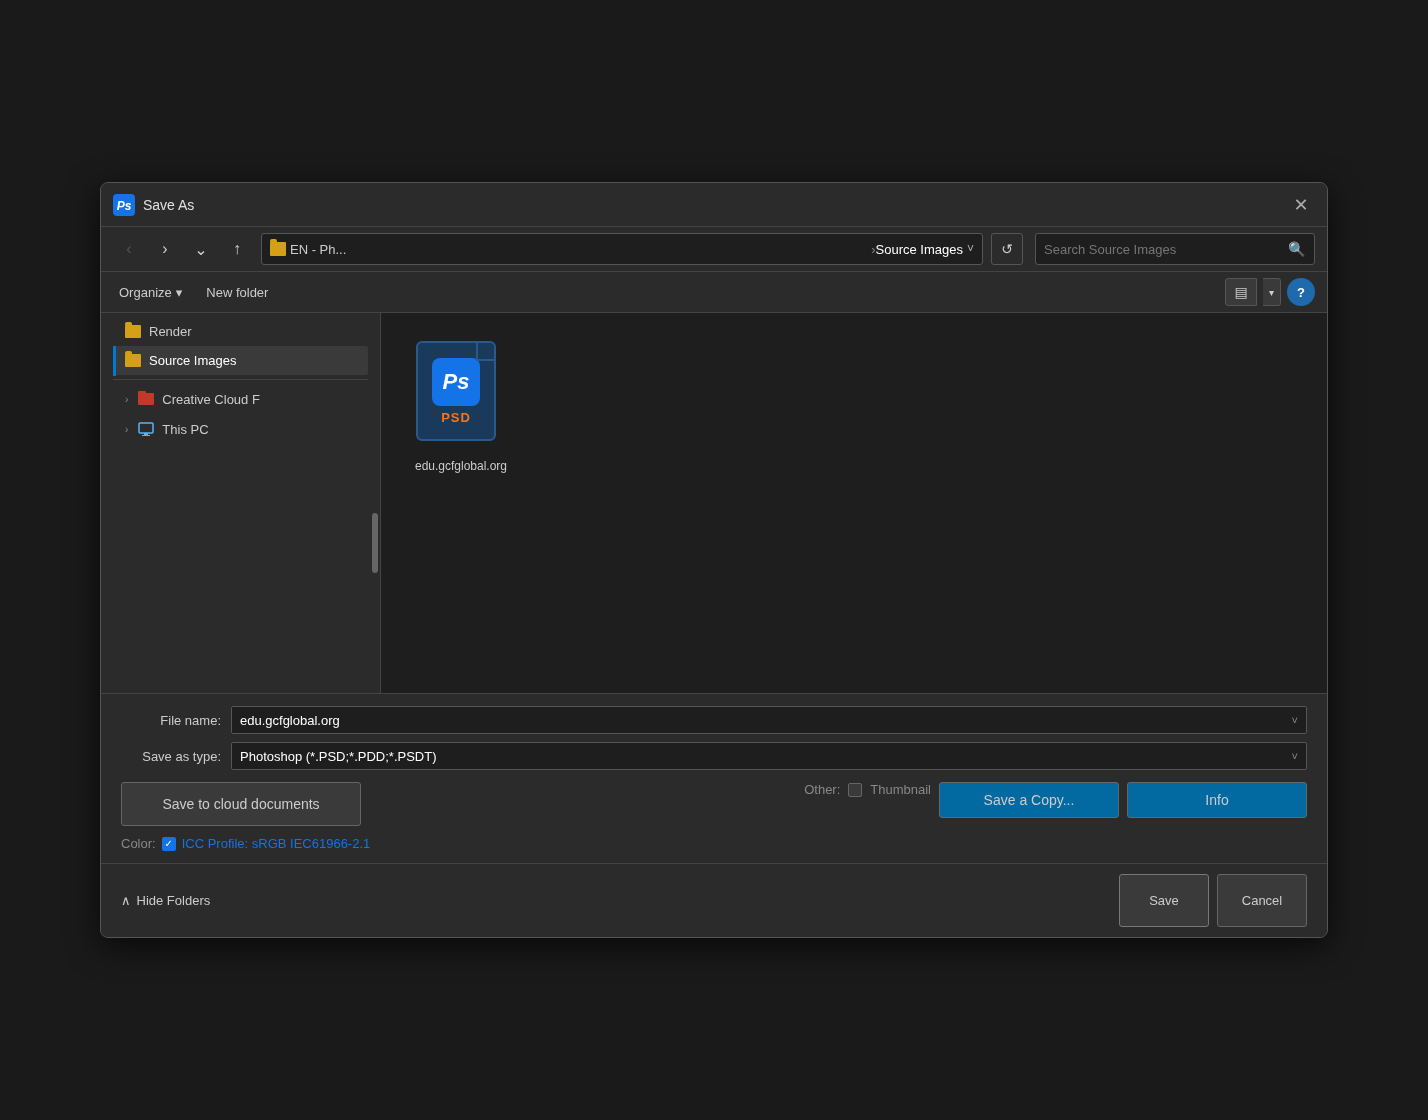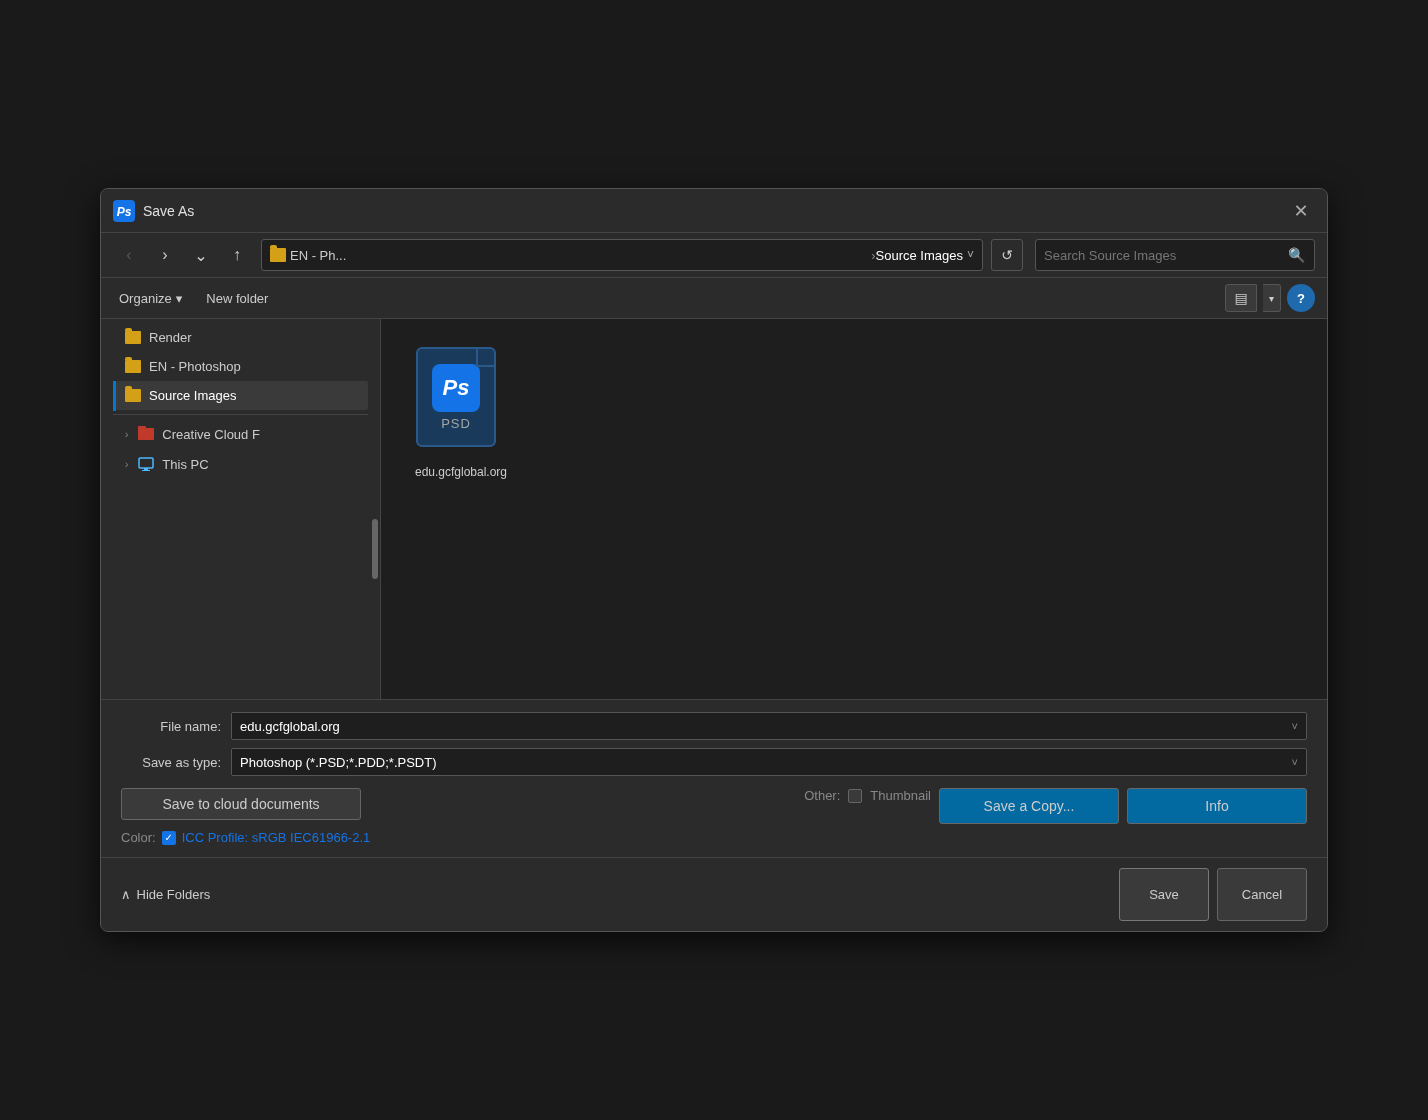--- a/index.html
+++ b/index.html
@@ -378,23 +378,23 @@
       display: flex;
       align-items: center;
       justify-content: center;
       color: #fff;
       font-size: 22px;
       font-weight: bold;
       font-style: italic;
       margin-bottom: 4px;
     }
     .psd-label {
-      color: #a3a3a3;
-      font-size: 13px;
-      font-weight: normal;
+      color: #f97316;
+      font-size: 13px;
+      font-weight: bold;
       letter-spacing: 1px;
     }
     .file-name {
       color: #ccc;
       font-size: 12px;
       text-align: center;
       line-height: 1.3;
     }
 
     
@@ -443,21 +443,21 @@
       justify-content: space-between;
       margin-top: 12px;
     }
     .bottom-left {
       display: flex;
       flex-direction: column;
       gap: 10px;
     }
     .save-cloud-btn {
       width: 240px;
-      height: 32px;
+      height: 44px;
       background: #3a3a3a;
       border: 1px solid #666;
       color: #ccc;
       font-size: 14px;
       cursor: pointer;
       border-radius: 3px;
       display: flex;
       align-items: center;
       justify-content: center;
     }
@@ -624,24 +624,20 @@
 
   <div class="main-area">
 
     <div class="sidebar">
 
       <div class="sidebar-item">
         <div class="folder-icon-sm"></div>
         <span>Render</span>
       </div>
 
-      <div class="sidebar-item">
-        <div class="folder-icon-sm"></div>
-        <span>EN - Photoshop</span>
-      </div>
 
       <div class="sidebar-item selected" style="position:relative;">
         <div class="folder-icon-sm"></div>
         <span>Source Images</span>
       </div>
 
       <div class="sidebar-separator"></div>
 
       <div class="sidebar-item">
         <span class="expand-icon">›</span>

